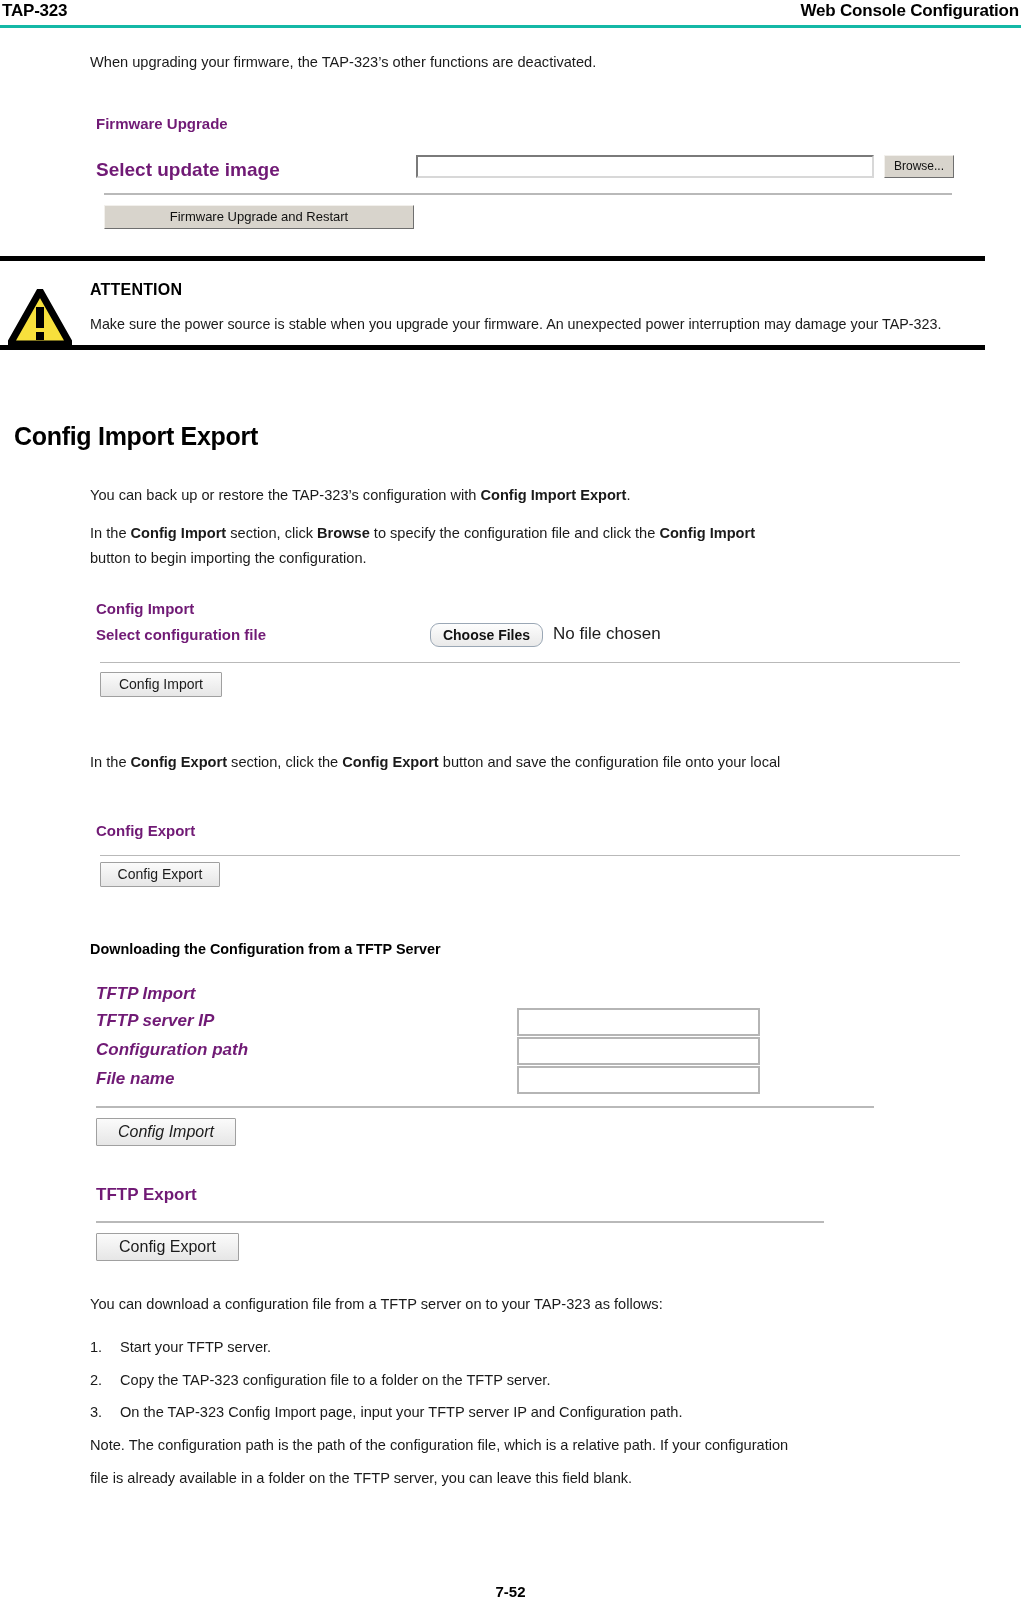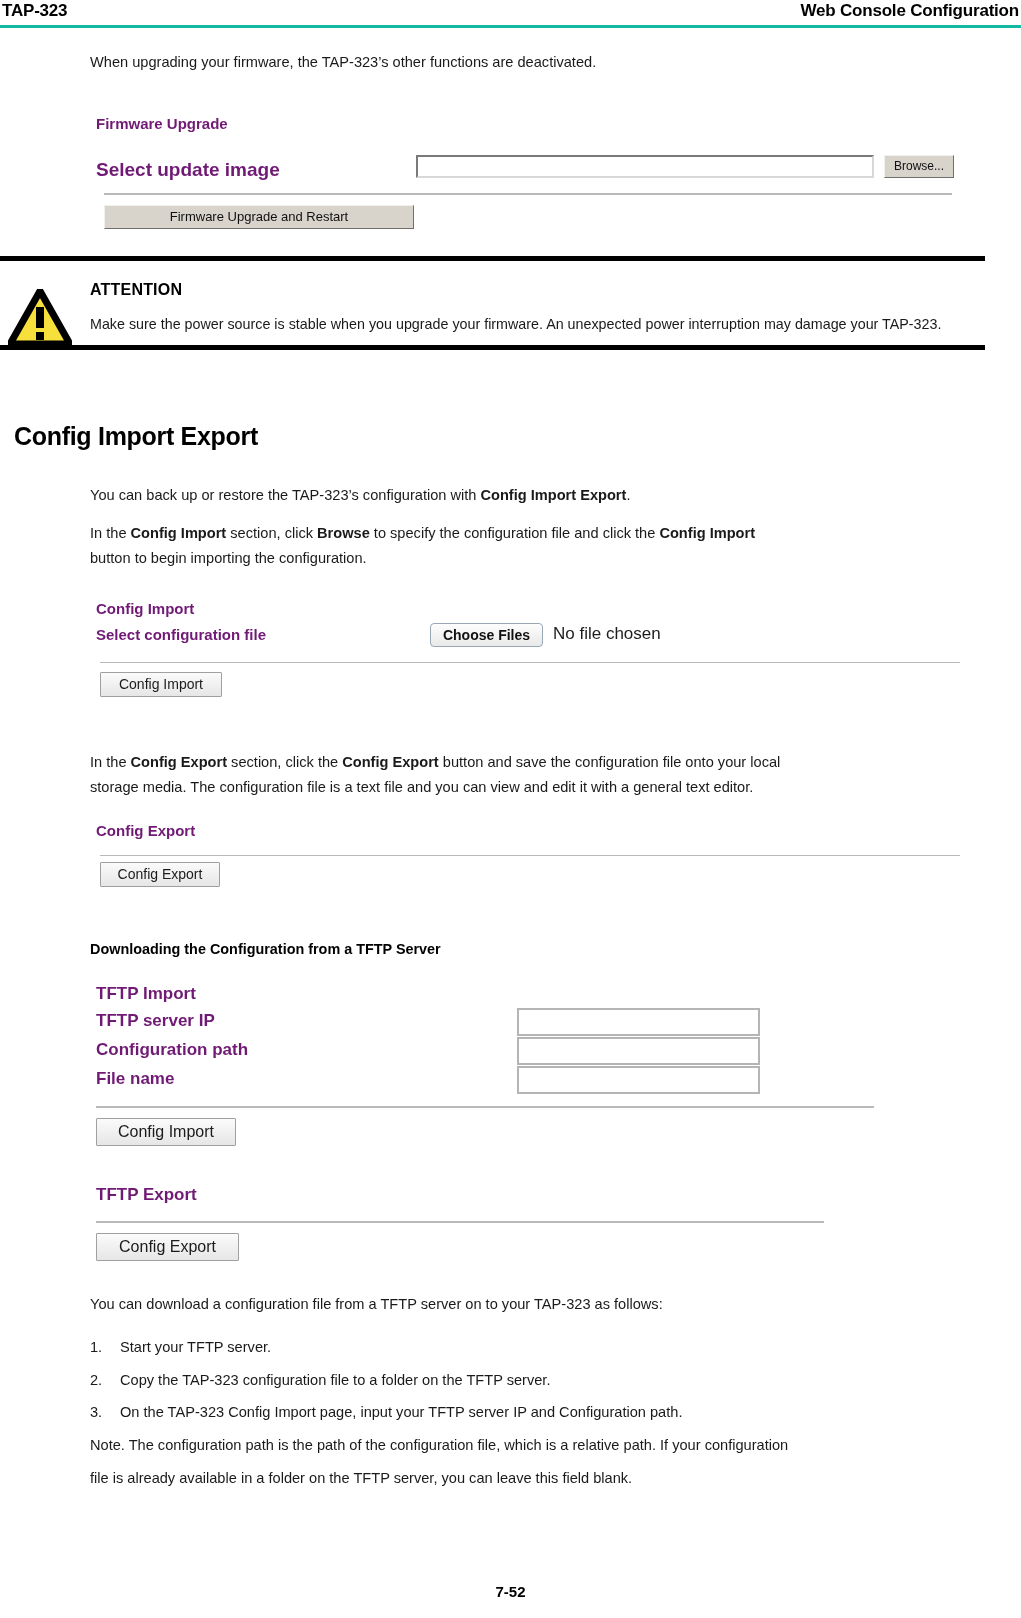--- a/index.html
+++ b/index.html
@@ -104,21 +104,21 @@
   }
   .ui-btn.gray {
     background: linear-gradient(#fbfbfb, #e6e6e6);
     border: 1px solid #a0a0a0;
     color: #1b1b1b;
     border-radius: 1px;
   }
   .ui-btn.chooser {
     background: linear-gradient(#fdfdfd, #e9e9e9);
     border: 1px solid #9aa7b5;
-    border-radius: 4px;
+    border-radius: 9px;
     color: #111;
     font-weight: bold;
   }
   .ui-static {
     position: absolute;
     color: #1d1d1d;
     white-space: nowrap;
   }
 
   
@@ -242,35 +242,34 @@
 
   <span class="ui-static" style="left:553px; top:28px; font-size:17px;">No file chosen</span>
 
   <div class="ui-rule" style="left:100px; top:66px; width:860px; border-top-width:1px;"></div>
 
   <div class="ui-btn gray" style="left:100px; top:76px; width:122px; height:25px; font-size:14px; line-height:23px;">Config Import</div>
 </div>
 
 <div class="body-text" style="top:750px; width:900px;">
   <span>In the </span><b>Config Export</b><span> section, click the </span><b>Config Export</b><span> button and save the configuration file onto your local</span>
-  <span style="display:block;">storage media. The configuration file is a text file and you can view and edit it with a general text editor.</span>
 </div>
 
 <div class="shot" style="left:0; top:815px; width:1000px; height:90px;">
 
   <span class="ui-label" style="left:96px; top:7px; font-size:15px;">Config Export</span>
 
   <div class="ui-rule" style="left:100px; top:40px; width:860px; border-top-width:1px;"></div>
 
   <div class="ui-btn gray" style="left:100px; top:47px; width:120px; height:25px; font-size:14px; line-height:23px;">Config Export</div>
 </div>
 
 <div class="sub-heading" style="top:941px;">Downloading the Configuration from a TFTP Server</div>
 
-<div class="shot" style="left:0; top:984px; width:1000px; height:170px;">
+<div class="shot" style="left:0; top:984px; width:1000px; height:170px;font-style:italic;">
 
   <span class="ui-label" style="left:96px; top:0px; font-size:17px;">TFTP Import</span>
 
   <span class="ui-label" style="left:96px; top:27px; font-size:17px;">TFTP server IP</span>
   <div class="ui-textbox flat" style="left:517px; top:24px; width:243px; height:28px;">
     <span style="display:block;padding:4px 5px;font-size:13px;"></span>
   </div>
 
   <span class="ui-label" style="left:96px; top:56px; font-size:17px;">Configuration path</span>
   <div class="ui-textbox flat" style="left:517px; top:53px; width:243px; height:28px;">

